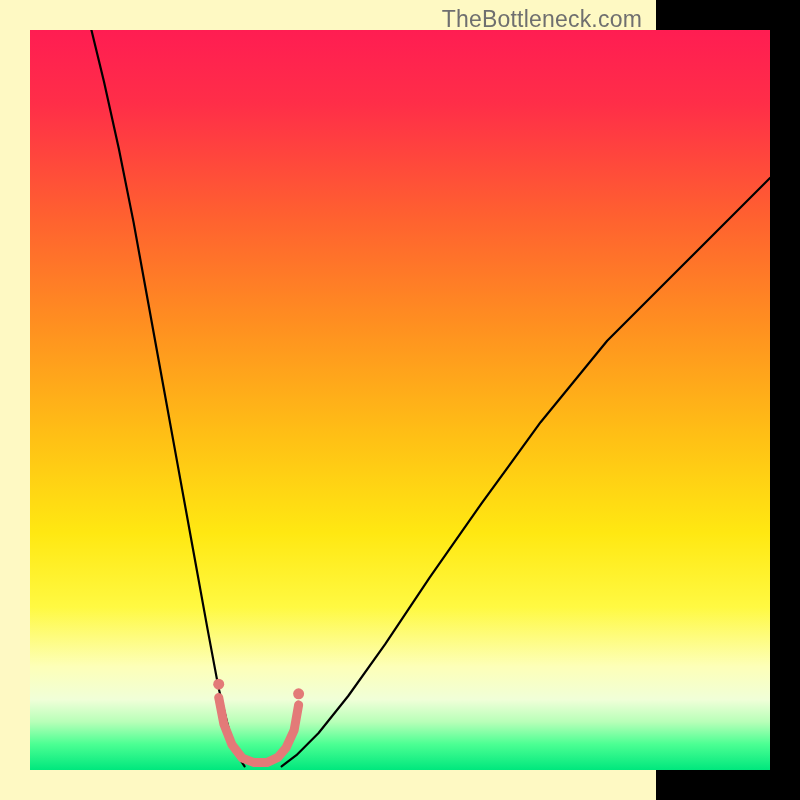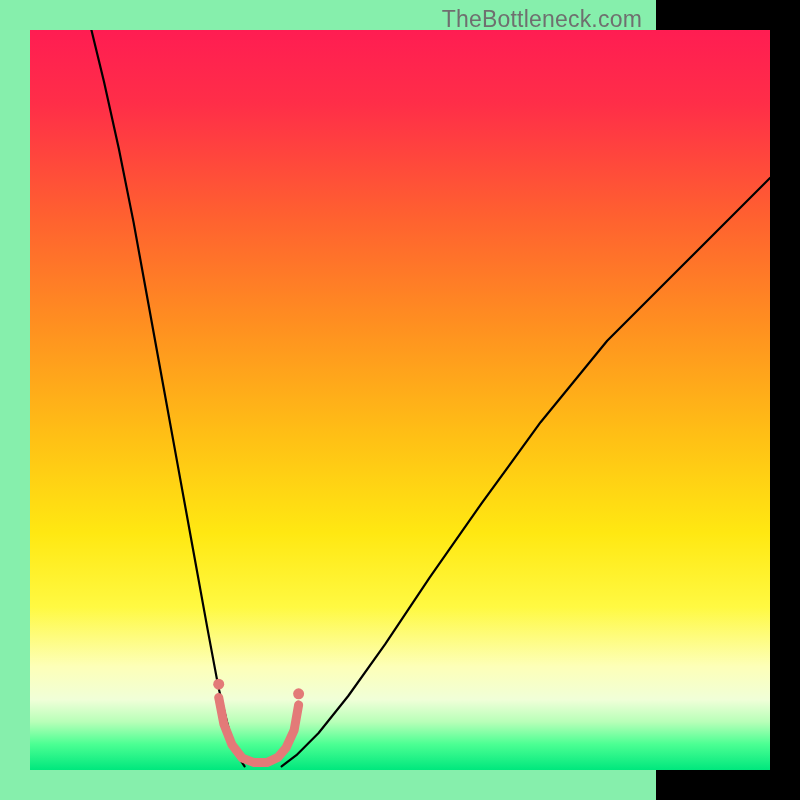--- a/index.html
+++ b/index.html
@@ -10,21 +10,21 @@
     background: #000;
     overflow: hidden;
     font-family: Arial, Helvetica, sans-serif;
   }
   .frame {
     position: absolute;
     left: 0;
     top: 0;
     width: 656px;
     height: 800px;
-    background: #86efac;
+    background: #fef9c3;
   }
   .plot {
     position: absolute;
     left: 30px;
     top: 30px;
     width: 740px;
     height: 740px;
     overflow: hidden;
   }
   .gradient {

